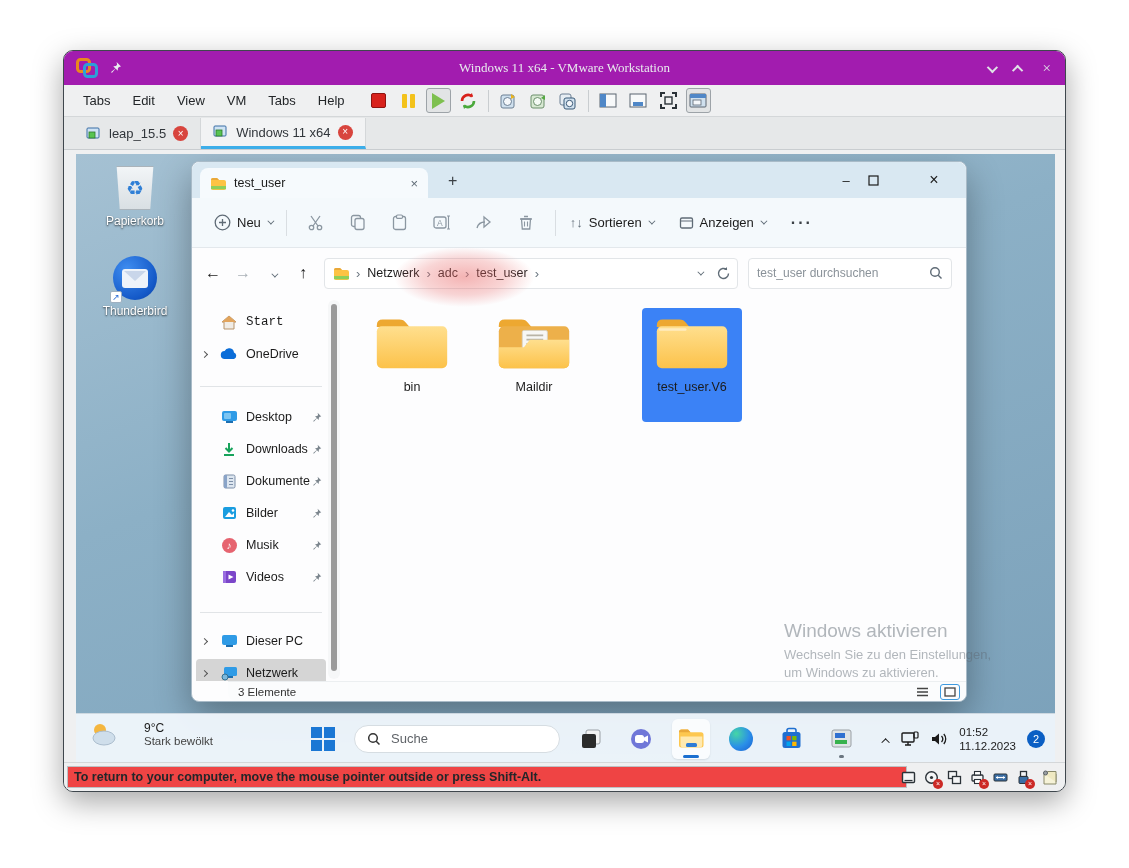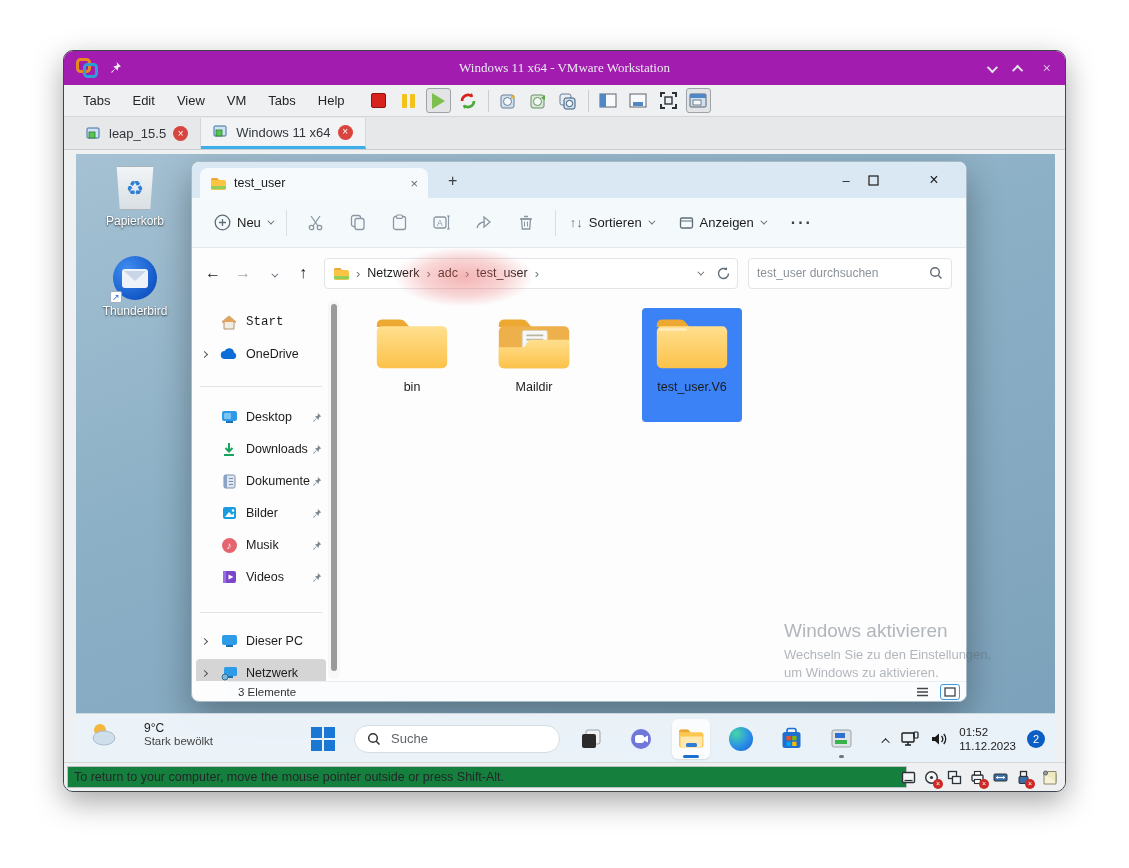--- a/index.html
+++ b/index.html
@@ -121,21 +121,21 @@
   .tk-app.active:after { content:""; position:absolute; bottom:1px; left:11px; width:16px; height:3px; border-radius:2px; background:#1b6fd0; }
   .tk-app .run-dot { position:absolute; bottom:1px; left:17px; width:5px; height:3px; border-radius:2px; background:#6b7680; }
   .tk-right { position:absolute; right:10px; top:0; height:49px; display:flex; align-items:center; gap:11px; }
   .tk-clock { text-align:left; font-size:11.5px; color:#1b1b1b; line-height:14px; }
   .tk-badge { width:18px; height:18px; border-radius:50%; background:#0b5fc4; color:#fff; font-size:11px; display:flex; align-items:center; justify-content:center; }
   .winlogo { display:grid; grid-template-columns:11px 11px; grid-template-rows:11px 11px; gap:2px; }
   .winlogo div { background:#1b77d4; }
 
   
   .vmw-statusbar { position:absolute; left:0; bottom:0; right:0; height:29px; background:#eff0f1; border-top:1px solid #d4d7d9; }
-  .vmw-msg { position:absolute; left:3px; top:3px; bottom:3px; right:158px; border:1px solid #bdc1c4; display:flex; align-items:center; padding-left:6px; font-size:12.5px; color:#232629; background:#15803d; }
+  .vmw-msg { position:absolute; left:3px; top:3px; bottom:3px; right:158px; border:1px solid #bdc1c4; display:flex; align-items:center; padding-left:6px; font-size:12.5px; color:#232629; background:#ef4444;font-weight:bold; }
   .dev-icons { position:absolute; right:6px; top:0; height:29px; display:flex; align-items:center; gap:5px; }
   .dev { position:relative; width:18px; height:18px; display:flex; align-items:center; justify-content:center; }
   .dev .badge-x { position:absolute; right:-3px; bottom:-2px; width:10px; height:10px; border-radius:50%; background:#cc2a26; color:#fff; font-size:7px; line-height:10px; text-align:center; }
 
   svg { display:block; }
 </style>
 </head>
 <body>
 
 <div class="vmw-window">

